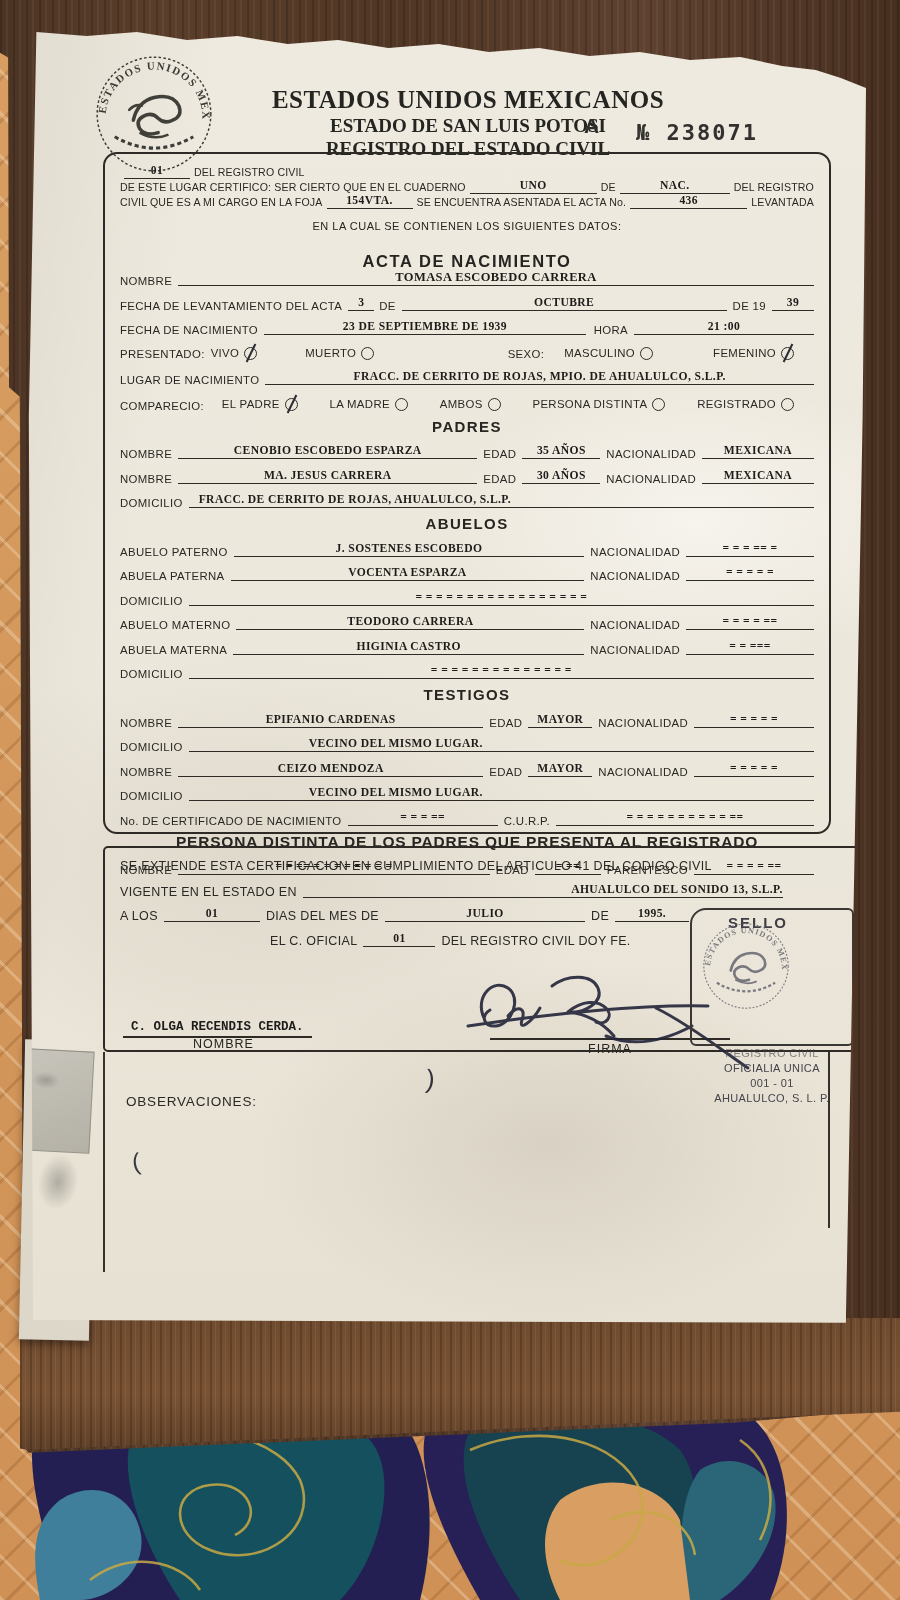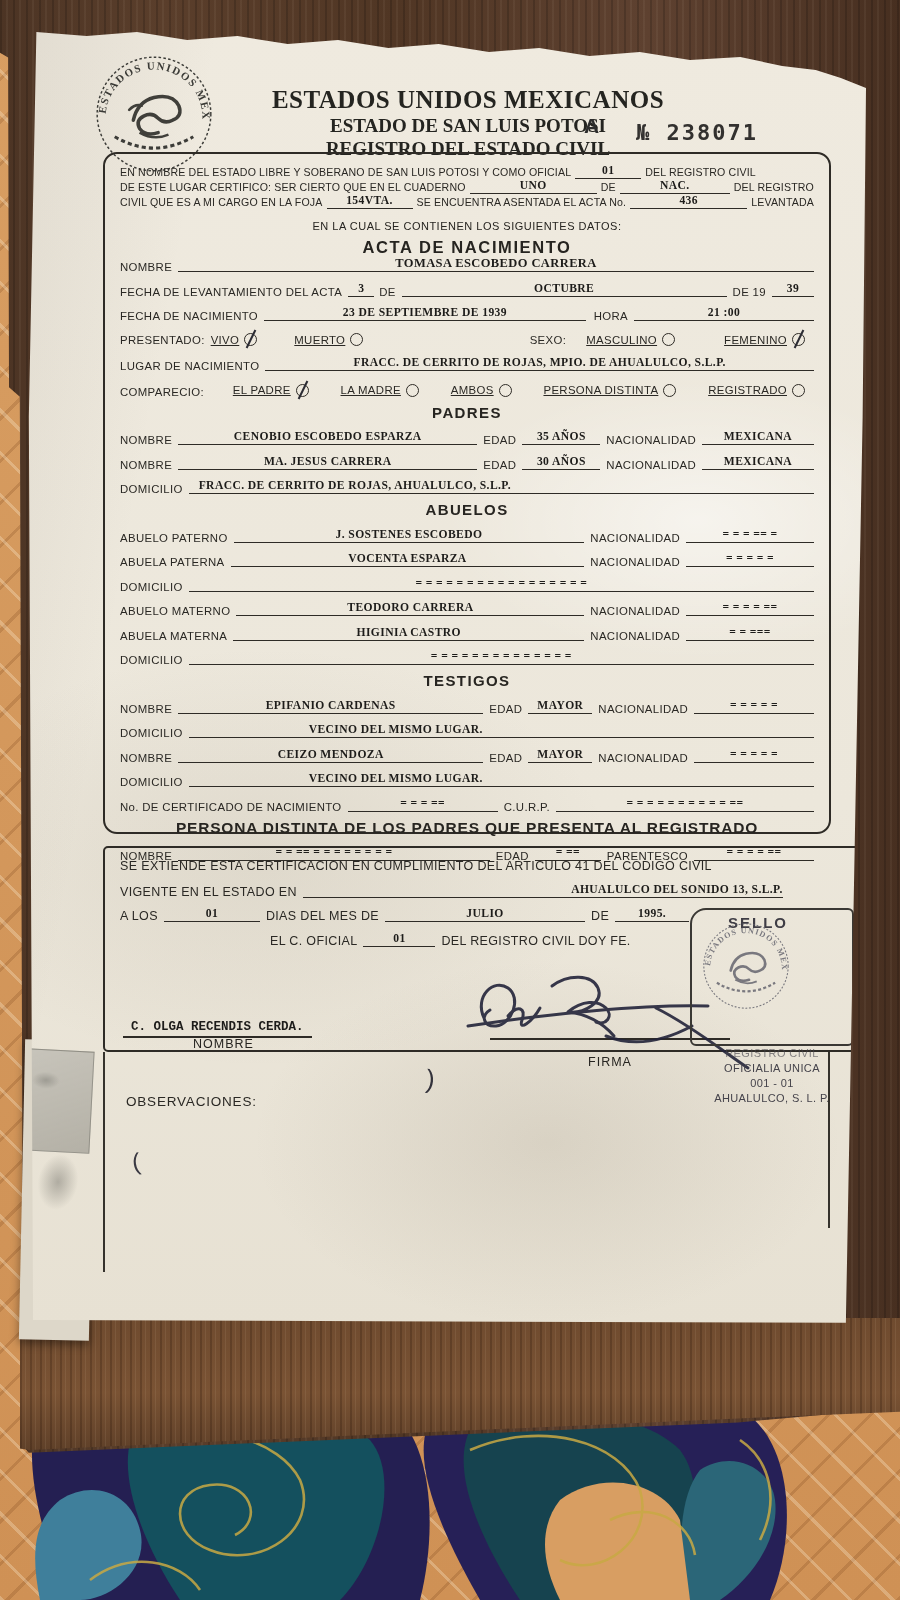--- a/index.html
+++ b/index.html
@@ -63,33 +63,33 @@
   .lbl{flex:0 0 auto;padding-right:6px;transform:translateY(1px);}
   .fill{border-bottom:1.7px solid #2e2b26;text-align:center;
       font-family:Liberation Serif, serif;font-size:11.6px;
       font-weight:bold;letter-spacing:.4px;color:#1d1c1a;line-height:13px;height:14px;}
   .grow{flex:1 1 auto;}
   .head{ text-align:center;font-weight:bold;font-size:15px;letter-spacing:1.4px;
       color:#272521;margin-top:7px;}
   .ctr{text-align:center;}
 
   
-  .opt{display:inline-flex;align-items:center;margin-right:9px;text-decoration:underline;}
+  .opt{display:inline-flex;margin-right:20px;}
   .radio{position:relative;display:inline-block;width:13px;height:13px;margin-left:5px;
       border:1.7px solid #2e2b26;border-radius:50%;box-sizing:border-box;}
   .radio.checked::after{content:"";position:absolute;left:5px;top:-5px;width:2px;height:20px;
       background:#2b2b33;transform:rotate(26deg);}
 
   
   .sig-name{position:absolute;left:95px;top:988px;width:310px;text-align:left;}
   .sig-name .nm{font-family:"Liberation Mono","DejaVu Sans Mono",monospace;font-weight:bold;
       font-size:12.5px;color:#1d1c1a;border-bottom:2px solid #2e2b26;padding:0 8px 2px 8px;}
   .sig-name .cap{font-size:12.5px;letter-spacing:1px;margin-top:3px;margin-left:70px;}
   .firma{position:absolute;left:462px;top:1010px;width:240px;border-top:2px solid #2e2b26;
-      text-align:center;font-size:12.5px;letter-spacing:1px;padding-top:15px;}
+      text-align:center;font-size:12.5px;letter-spacing:1px;padding-top:2px;}
   .sigsvg{position:absolute;left:428px;top:928px;width:310px;height:120px;pointer-events:none;}
   .stampbox{position:absolute;left:662px;top:880px;width:160px;height:134px;
       border:2.3px solid #3a3834;border-radius:16px 6px 6px 6px;}
   .sello{position:absolute;left:700px;top:886px;font-size:15px;letter-spacing:2px;color:#3f3d45;font-weight:bold;}
   .stampseal{position:absolute;left:672px;top:892px;width:92px;height:92px;opacity:.78;}
   .stamp-lines{position:absolute;left:664px;top:978px;width:156px;text-align:center;
       font-size:10.5px;line-height:13.5px;color:#4a4850;letter-spacing:.4px;}
   .stamp-lines2{position:absolute;left:664px;top:1018px;width:160px;text-align:center;
       font-size:11px;line-height:15px;color:#45434b;letter-spacing:.4px;}
   .faded{opacity:.62;}
@@ -150,21 +150,20 @@
       <div class="hdr-t1">ESTADOS UNIDOS MEXICANOS</div>
       <div class="hdr-t2">ESTADO DE SAN LUIS POTOSI</div>
       <div class="hdr-t3">REGISTRO DEL ESTADO CIVIL</div>
     </div>
     <div class="serial-a">A</div>
     <div class="serial-no">№ 238071</div>
 
     <div class="box1">
 
       <div class="p-line">
-          <span>EN NOMBRE DEL ESTADO LIBRE Y SOBERANO DE SAN LUIS POTOSI Y COMO OFICIAL</span>
           <span class="gap"></span>
           <span class="fill" style="flex:0 0 66px">01</span>
           <span class="gap"></span>
           <span>DEL REGISTRO CIVIL</span>
         </div>
       <div class="p-line">
           <span>DE ESTE LUGAR CERTIFICO: SER CIERTO QUE EN EL CUADERNO</span>
           <span class="gap"></span>
           <span class="fill grow">UNO</span>
           <span class="gap"></span>
@@ -180,21 +179,21 @@
           <span class="fill" style="flex:0 0 86px">154VTA.</span>
           <span class="gap"></span>
           <span>SE ENCUENTRA ASENTADA EL ACTA No.</span>
           <span class="gap"></span>
           <span class="fill grow">436</span>
           <span class="gap"></span>
           <span>LEVANTADA</span>
         </div>
 
       <div class="ctr" style="font-size:11px;margin-top:11px;letter-spacing:.5px">EN LA CUAL SE CONTIENEN LOS SIGUIENTES DATOS:</div>
-      <div class="ctr" style="font-weight:bold;font-size:16.5px;letter-spacing:1.6px;margin-top:6px">ACTA DE NACIMIENTO</div>
+      <div class="ctr" style="font-weight:bold;font-size:16.5px;letter-spacing:1.6px;margin-top:20px">ACTA DE NACIMIENTO</div>
 
       <div class="row" style="margin-top:0px">
           <span class="lbl">NOMBRE</span>
           <span class="fill grow" style="font-size:12.5px">TOMASA ESCOBEDO CARRERA</span>
         </div>
 
       <div class="row">
           <span class="lbl">FECHA DE LEVANTAMIENTO DEL ACTA</span>
           <span class="fill" style="flex:0 0 26px">3</span>
           <span class="lbl" style="padding-left:5px">DE</span>

